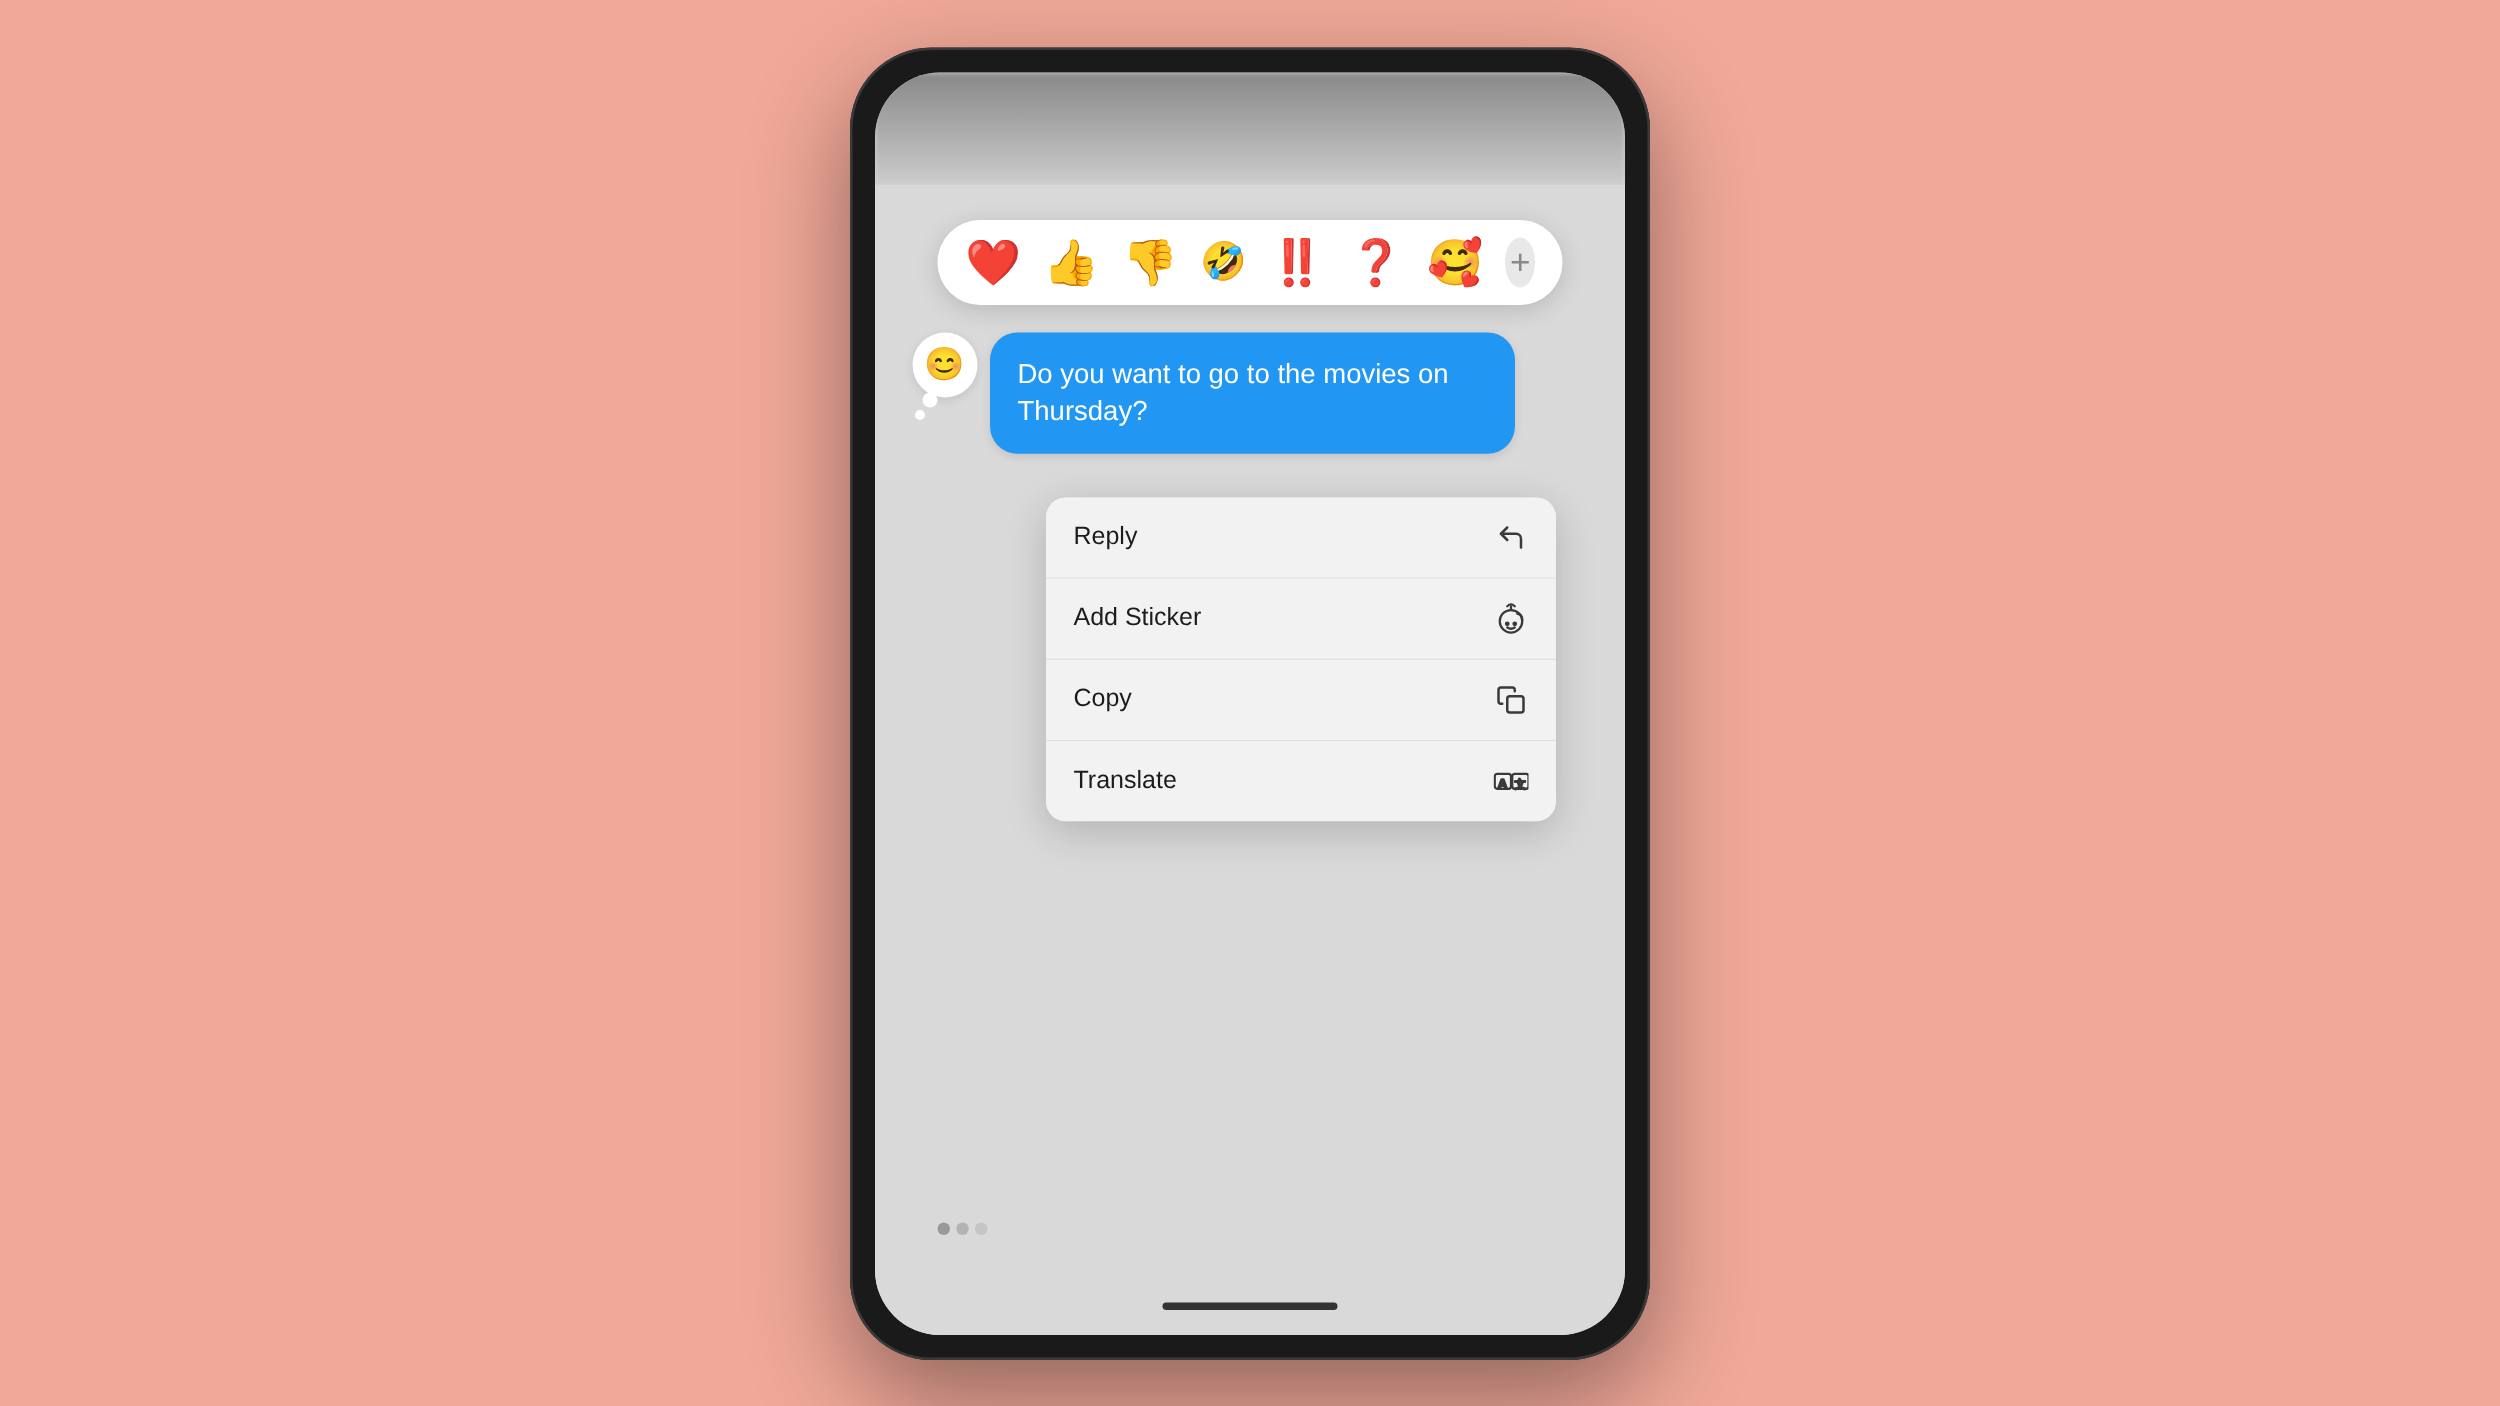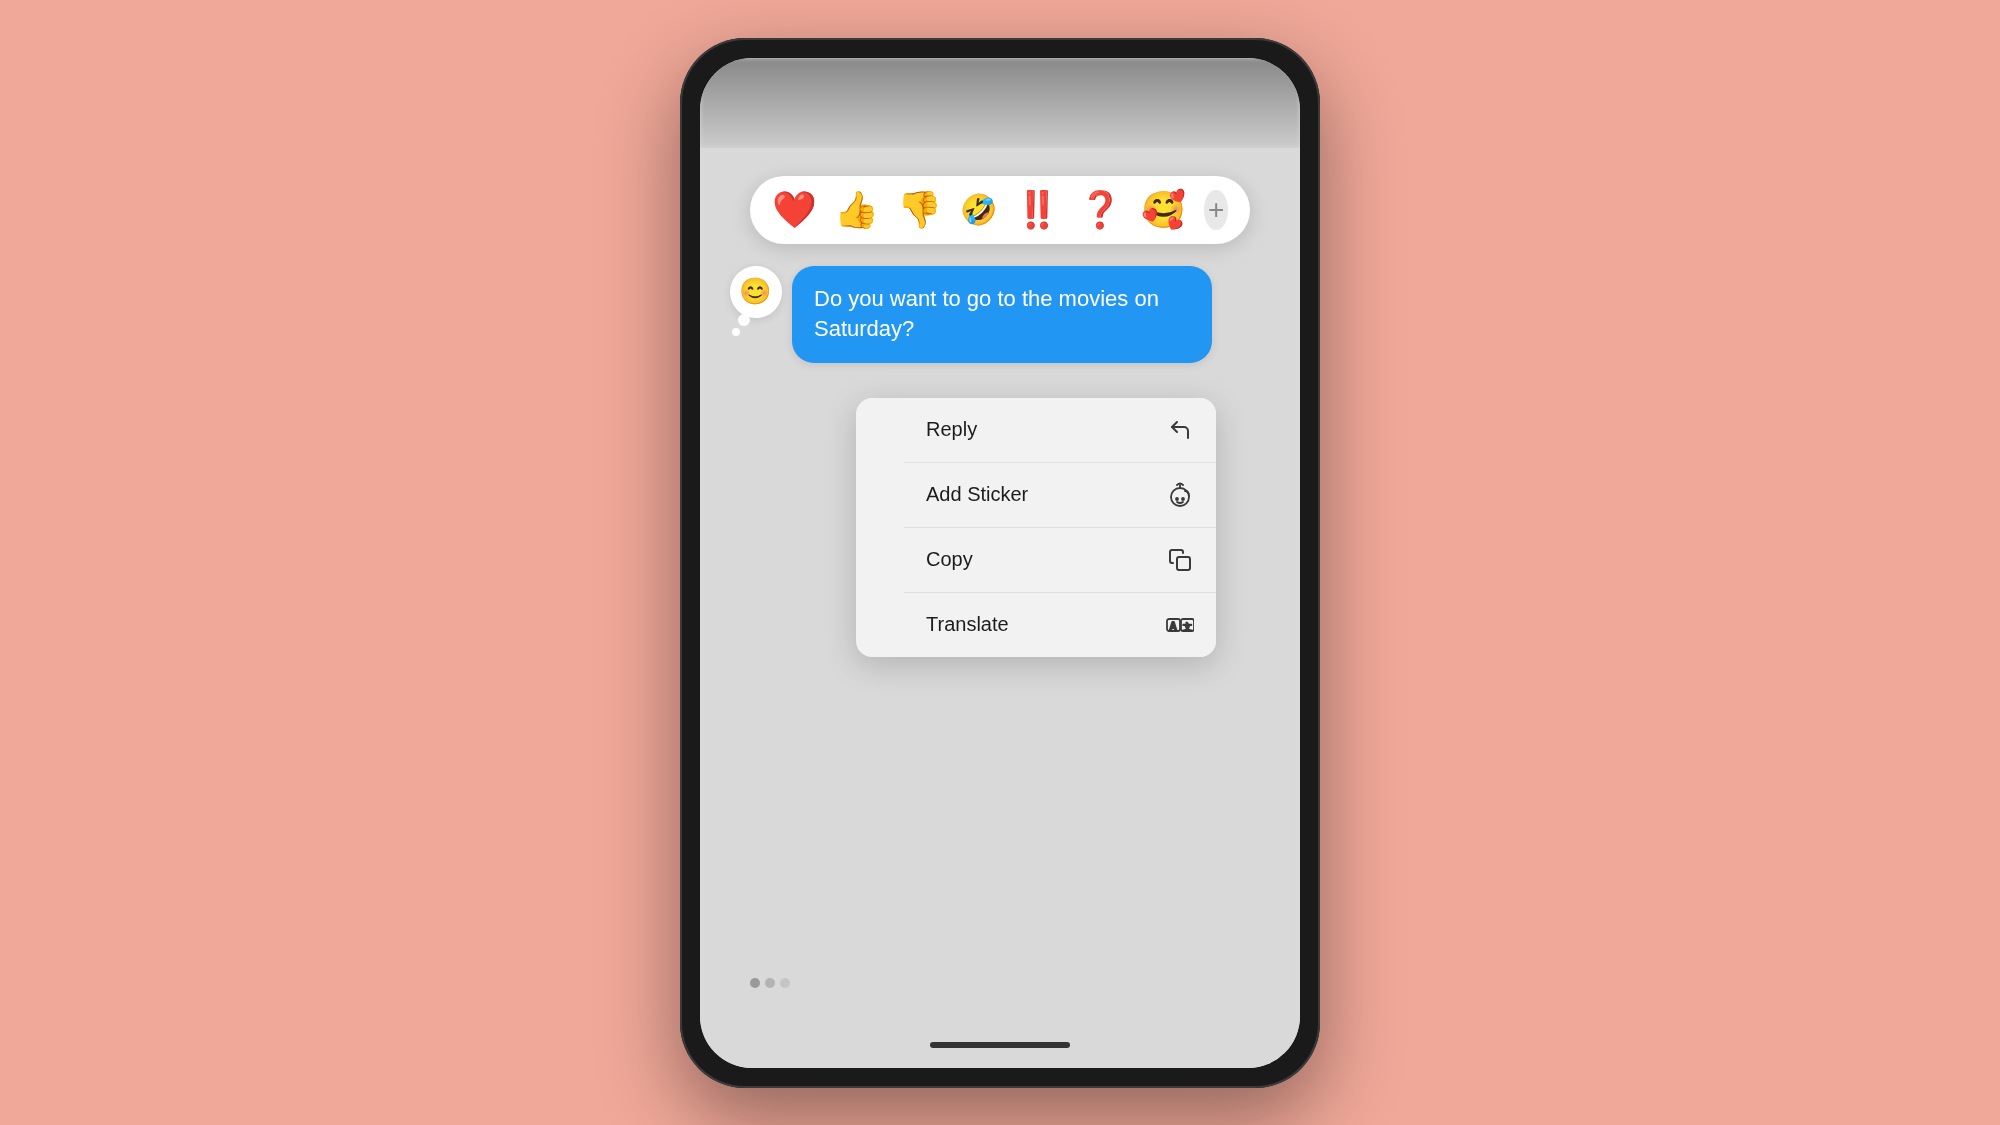--- a/index.html
+++ b/index.html
@@ -136,25 +136,24 @@
     }
 
     
     .context-menu {
       position: absolute;
       top: 250px;
       left: 50%;
       transform: translateX(-40%);
       background: #f2f2f2;
       border-radius: 16px;
-      width: 360px;
+      width: 408px;
       overflow: hidden;
       box-shadow: 0 8px 32px rgba(0,0,0,0.18);
       z-index: 20;
-      padding-left: 48px;
     }
 
     .context-menu-item {
       display: flex;
       align-items: center;
       justify-content: space-between;
       padding: 18px 22px;
       background: #f2f2f2;
       border-bottom: 1px solid #e0e0e0;
       cursor: pointer;
@@ -230,21 +229,21 @@
         <span class="emoji-item">❓</span>
         <span class="emoji-item">🥰</span>
         <span class="emoji-item" style="font-size:28px; color:#888; background:#e8e8e8; border-radius:50%; width:40px; height:40px; display:flex; align-items:center; justify-content:center;">+</span>
       </div>
 
       <div class="message-area">
         <div class="reaction-bubble">
           <span style="font-size:26px;">😊</span>
         </div>
         <div class="message-bubble">
-          <span>Do you want to go to the movies on Saturday?</span>
+          <span>Do you want to go to the movies on Thursday?</span>
         </div>
       </div>
 
       <div class="context-menu">
 
         <div class="context-menu-item">
           <span class="menu-label">Reply</span>
           <span class="menu-icon">
             <svg width="24" height="24" viewBox="0 0 24 24" fill="none" stroke="#3a3a3c" stroke-width="2" stroke-linecap="round" stroke-linejoin="round">
               <polyline points="9 14 4 9 9 4"></polyline>

